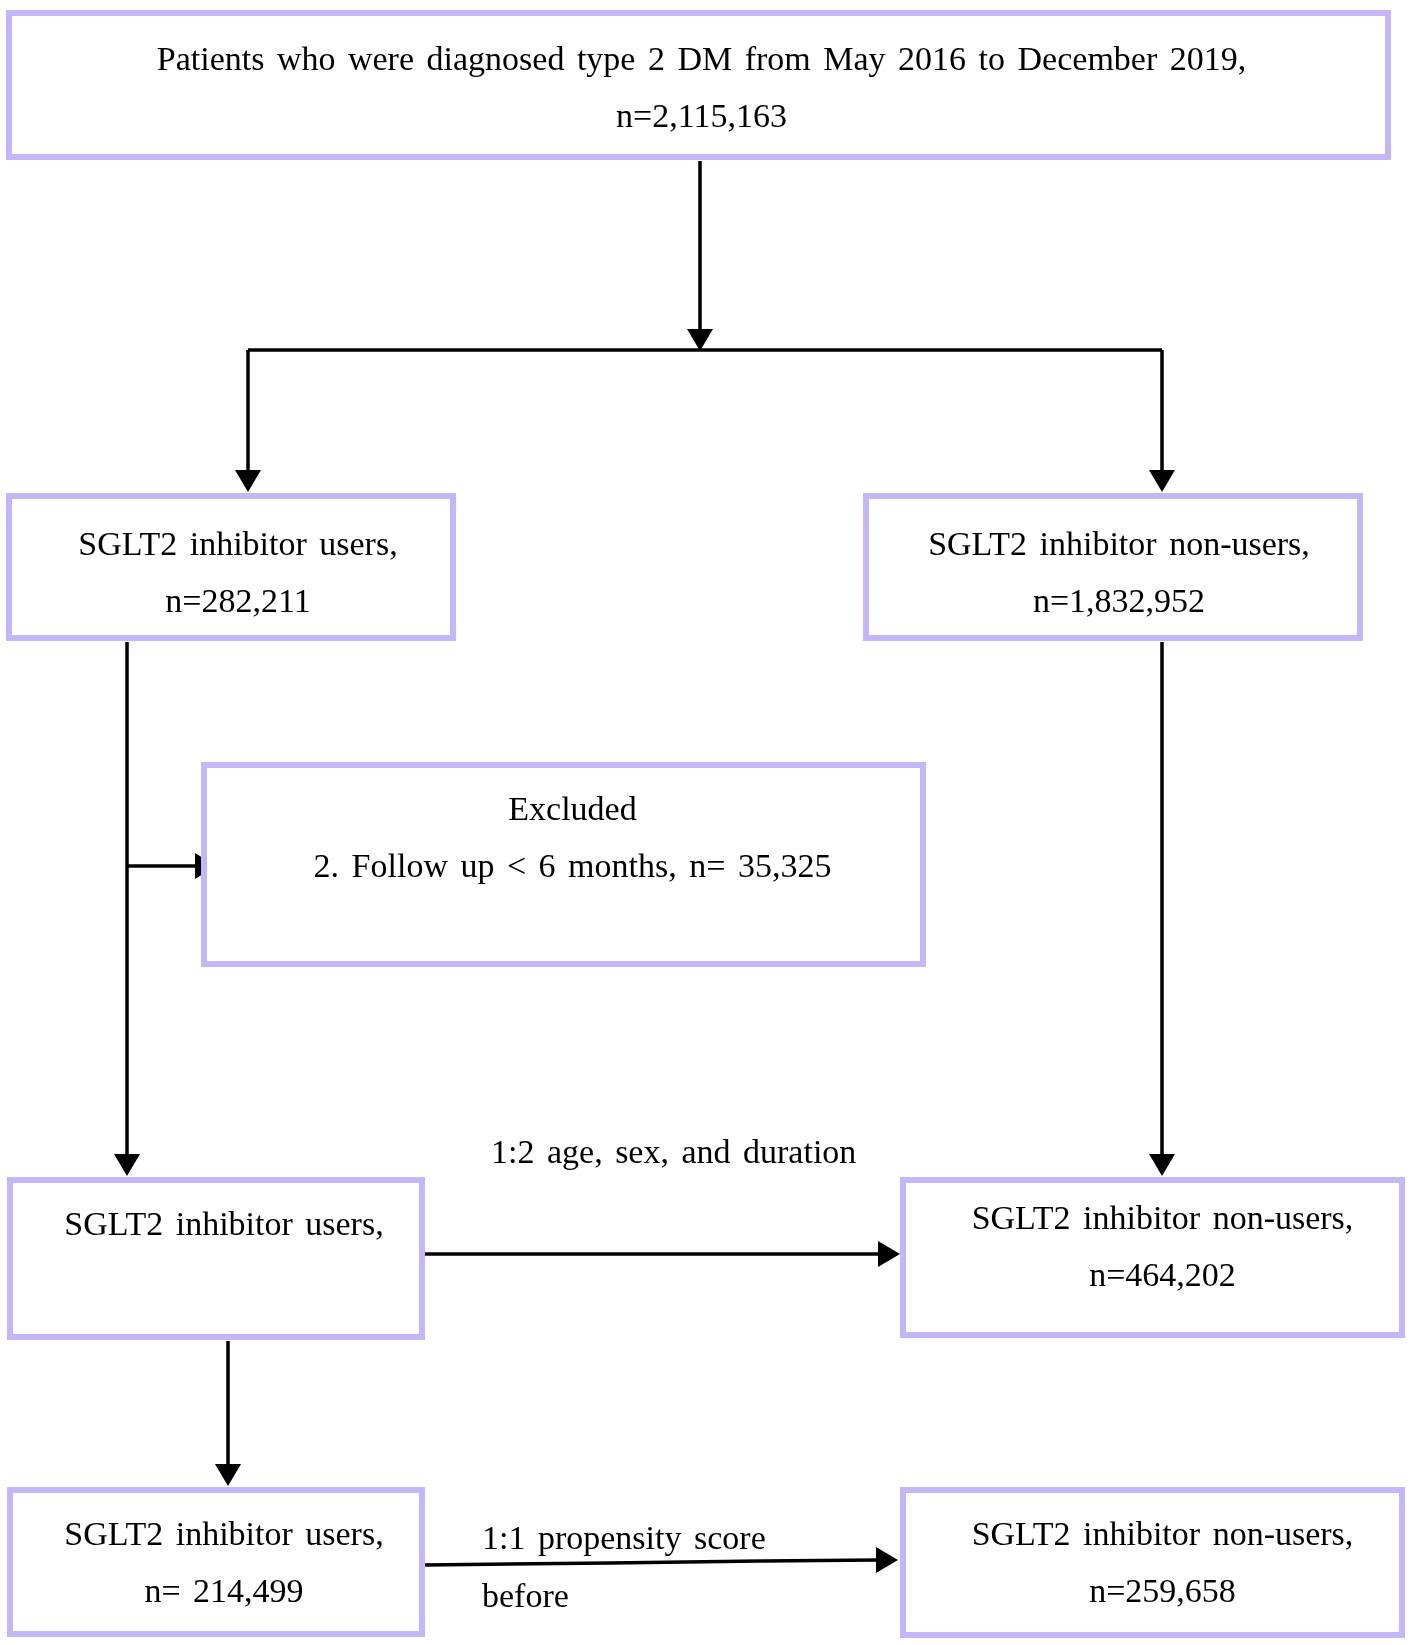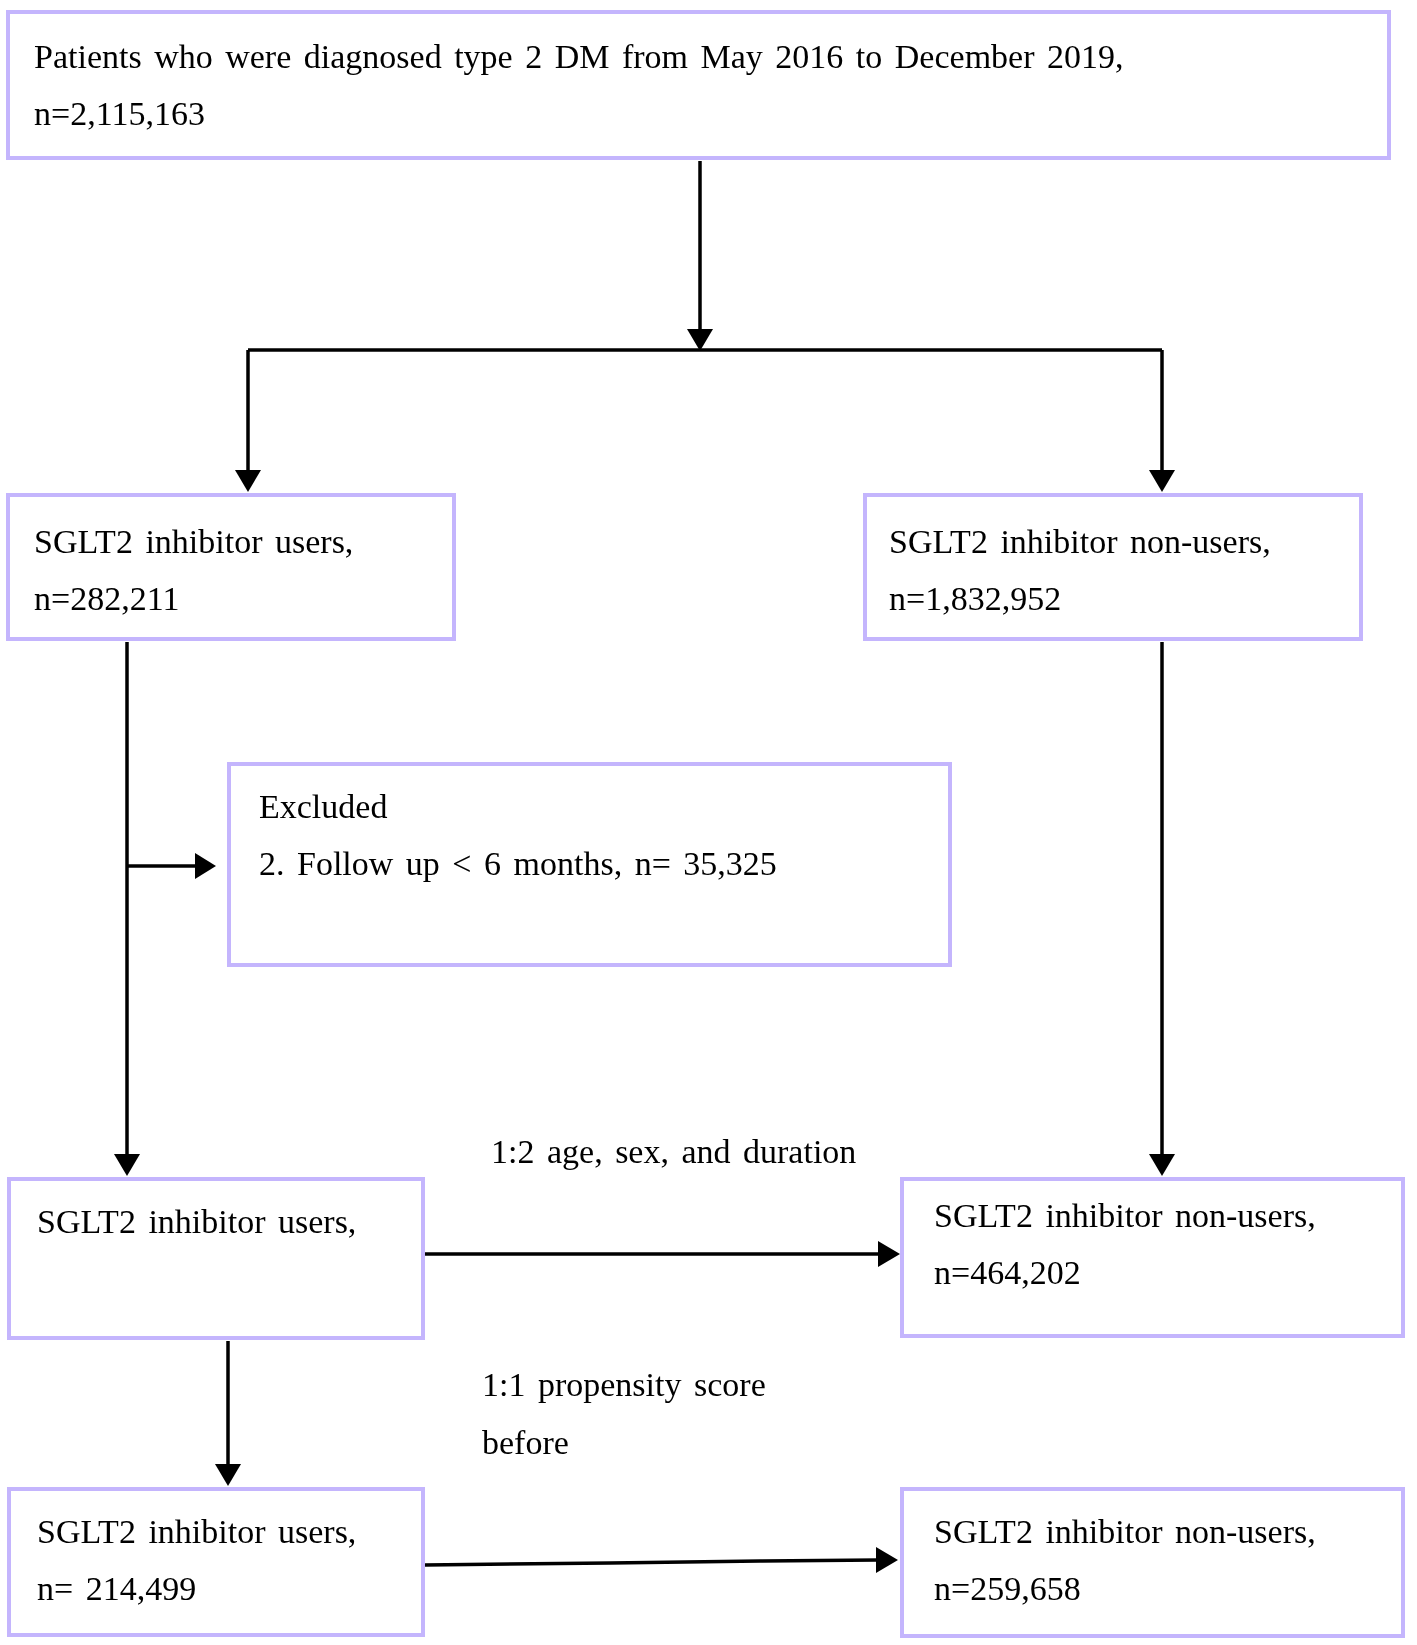--- a/index.html
+++ b/index.html
@@ -19,46 +19,47 @@
   .connectors {
     position: absolute;
     left: 0;
     top: 0;
     width: 1417px;
     height: 1645px;
   }
   .fbox {
     position: absolute;
     box-sizing: border-box;
-    border: 4px solid #c4b5fd;
+    border: 6px solid #c4b5fd;
     background: #ffffff;
     font-size: 34px;
     line-height: 57px;
     word-spacing: 4px;
     white-space: nowrap;
+    text-align: center;
   }
   .fbox .line { display: block; }
   .flabel {
     position: absolute;
     font-size: 34px;
     line-height: 59px;
     word-spacing: 4px;
     white-space: nowrap;
   }
   
   .b-top        { left: 6px;   top: 10px;   width: 1385px; height: 150px; padding: 14px 18px 0 24px; }
   .b-users1     { left: 6px;   top: 493px;  width: 450px;  height: 148px; padding: 16px 10px 0 24px; }
   .b-nonusers1  { left: 863px; top: 493px;  width: 500px;  height: 148px; padding: 16px 10px 0 22px; }
-  .b-excluded   { left: 227px; top: 762px;  width: 725px;  height: 205px; padding: 12px 10px 1px 28px; line-height: 57px; }
+  .b-excluded   { left: 201px; top: 762px;  width: 725px;  height: 205px; padding: 12px 10px 1px 28px; line-height: 57px; }
   .b-users2     { left: 7px;   top: 1177px; width: 418px;  height: 163px; padding: 12px 10px 0 26px; }
   .b-nonusers2  { left: 900px; top: 1177px; width: 505px;  height: 161px; padding: 6px 10px 0 30px;  }
   .b-users3     { left: 7px;   top: 1487px; width: 418px;  height: 150px; padding: 12px 10px 0 26px; }
   .b-nonusers3  { left: 900px; top: 1487px; width: 505px;  height: 151px; padding: 12px 10px 0 30px; }
   .l-match12    { left: 491px; top: 1122px; }
-  .l-match11    { left: 482px; top: 1356px; line-height: 58px; }
+  .l-match11    { left: 482px; top: 1509px; line-height: 58px; }
 </style>
 </head>
 <body>
 
 <div class="canvas">
 
   <svg class="connectors" viewBox="0 0 1417 1645" xmlns="http://www.w3.org/2000/svg" fill="none" stroke="#000000" stroke-width="3.5">
 
     <path d="M700,161 V331"></path>
     <polygon points="687,329 713,329 700,351" fill="#000000" stroke="none"></polygon>

